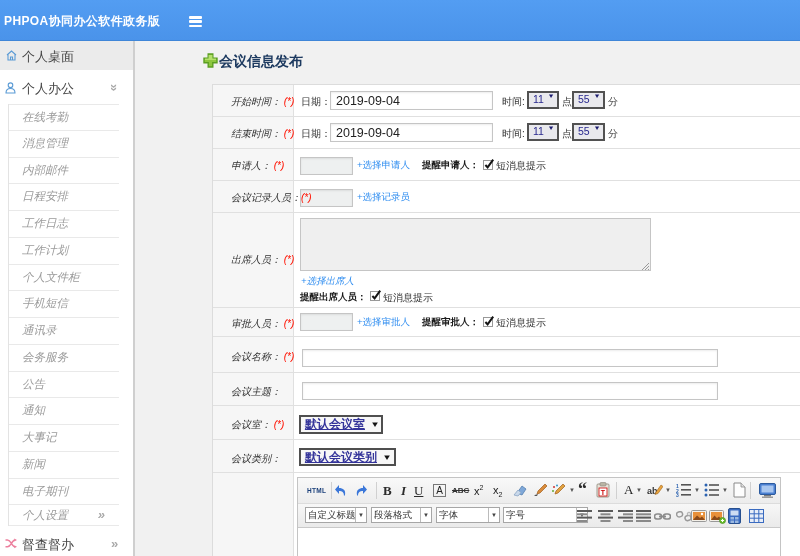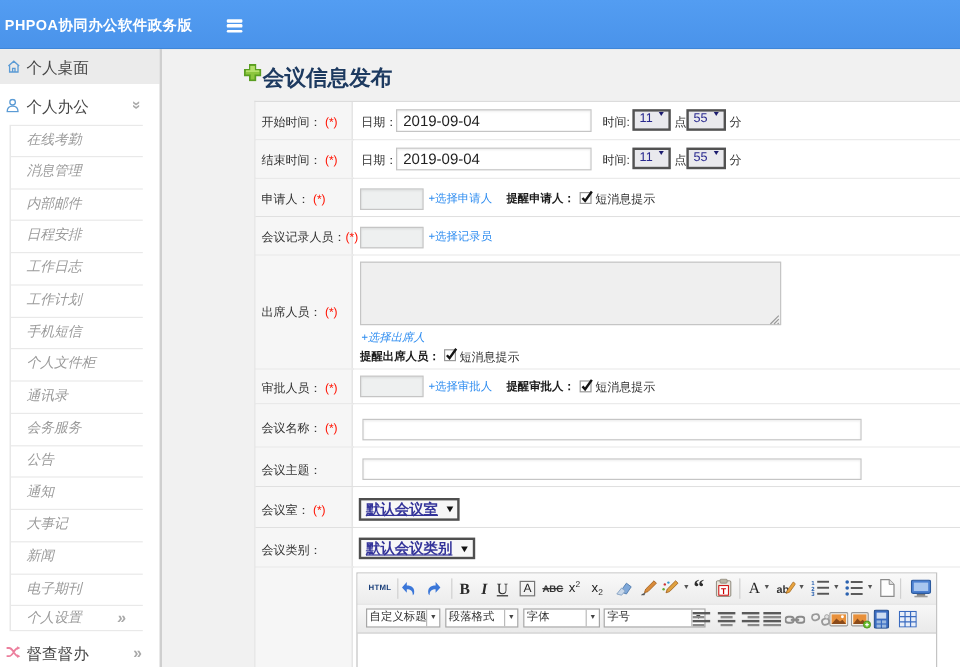--- a/index.html
+++ b/index.html
@@ -11,25 +11,25 @@
 #burger div{height:2.6px;background:#fff;margin-bottom:1.8px;border-radius:1px;}
 #sidebar{position:absolute;left:0;top:41px;width:133px;height:515px;background:#fff;}
 #sidebar .active{position:absolute;left:0;top:0;width:133px;height:29px;background:#ebebeb;}
 .toplabel{font-size:13px;color:#454545;font-weight:500;}
 ul.sub{position:absolute;left:8px;top:63px;width:111px;list-style:none;}
 ul.sub li{height:26.75px;line-height:25.5px;border-bottom:1px solid #e9e9e9;color:#9b9b9b;font-size:11.5px;padding-left:13px;font-style:italic;}
 ul.sub li:first-child{border-top:1px solid #e9e9e9;}
 ul.sub{border-left:1px solid #e3e3e3;}
 .chev{color:#a9a9a9;font-size:13px;font-weight:bold;}
 #main{position:absolute;left:135px;top:41px;width:665px;height:515px;background:#f1f1f1;}
-#ptitle{position:absolute;left:84px;top:12px;font-size:18px;font-weight:bold;color:#1d3a60;}
+#ptitle{position:absolute;left:84px;top:12px;font-size:14px;font-weight:bold;color:#1d3a60;}
 #formtbl{position:absolute;left:77px;top:43px;width:588px;height:520px;background:#fff;border:1px solid #dcdcdc;border-bottom:none;border-right:none;}
 .row{position:absolute;left:0;width:587px;border-bottom:1px solid #e0e0e0;}
 .lbl{position:absolute;left:0;top:0;bottom:0;width:81px;background:#f6f6f6;border-right:1px solid #e0e0e0;font-size:10px;color:#333;white-space:nowrap;z-index:2;}
-.lbl>span{position:absolute;left:5px;}
+.lbl>span{position:absolute;left:18px;font-style:italic;}
 .star{color:#f10;}
 .fld{position:absolute;left:82px;top:0;right:0;bottom:0;background:#fff;font-size:10px;}
 .txt{font-size:10px;color:#333;}
 .blue{color:#2d8cf0;font-size:9.5px;text-decoration:none;}
 .bld{font-size:9.5px;font-weight:bold;color:#1a1a1a;}
 .inp{position:absolute;background:#fff;border:1px solid #c5c5c5;box-shadow:inset 0 1px 2px rgba(0,0,0,0.08);}
 .cbx{position:absolute;overflow:visible;}
 .sel{position:absolute;border:2px solid #525252;background:#e9e9ed;color:#28288e;font-size:10.5px;display:flex;align-items:flex-start;justify-content:space-between;padding:0 3px 0 4px;}
 .sel .ar{font-size:6px;color:#1a1a6e;transform:scaleX(1.2);}
 .sel2{position:absolute;border:2px solid #4f4f4f;background:#f7f7f7;color:#34349a;font-size:12px;font-weight:bold;display:flex;align-items:center;padding:0 4px;white-space:nowrap;}
@@ -68,22 +68,22 @@
     </svg>
   <span class="toplabel abs" style="left:22px;top:39px;">个人办公</span>
   <span class="chev abs" style="left:111px;top:39px;transform:rotate(90deg);">»</span>
   <ul class="sub">
     <li>在线考勤</li>
     <li>消息管理</li>
     <li>内部邮件</li>
     <li>日程安排</li>
     <li>工作日志</li>
     <li>工作计划</li>
+    <li>个人文件柜</li>
     <li>手机短信</li>
-    <li>个人文件柜</li>
     <li>通讯录</li>
     <li>会务服务</li>
     <li>公告</li>
     <li>通知</li>
     <li>大事记</li>
     <li>新闻</li>
     <li>电子期刊</li>
     <li style="height:21px;line-height:20px;">个人设置<span class="chev" style="float:right;margin-right:14px;">»</span></li>
   </ul>
   <svg class="abs" style="left:5px;top:497px" width="12" height="11" viewBox="0 0 12 11">

